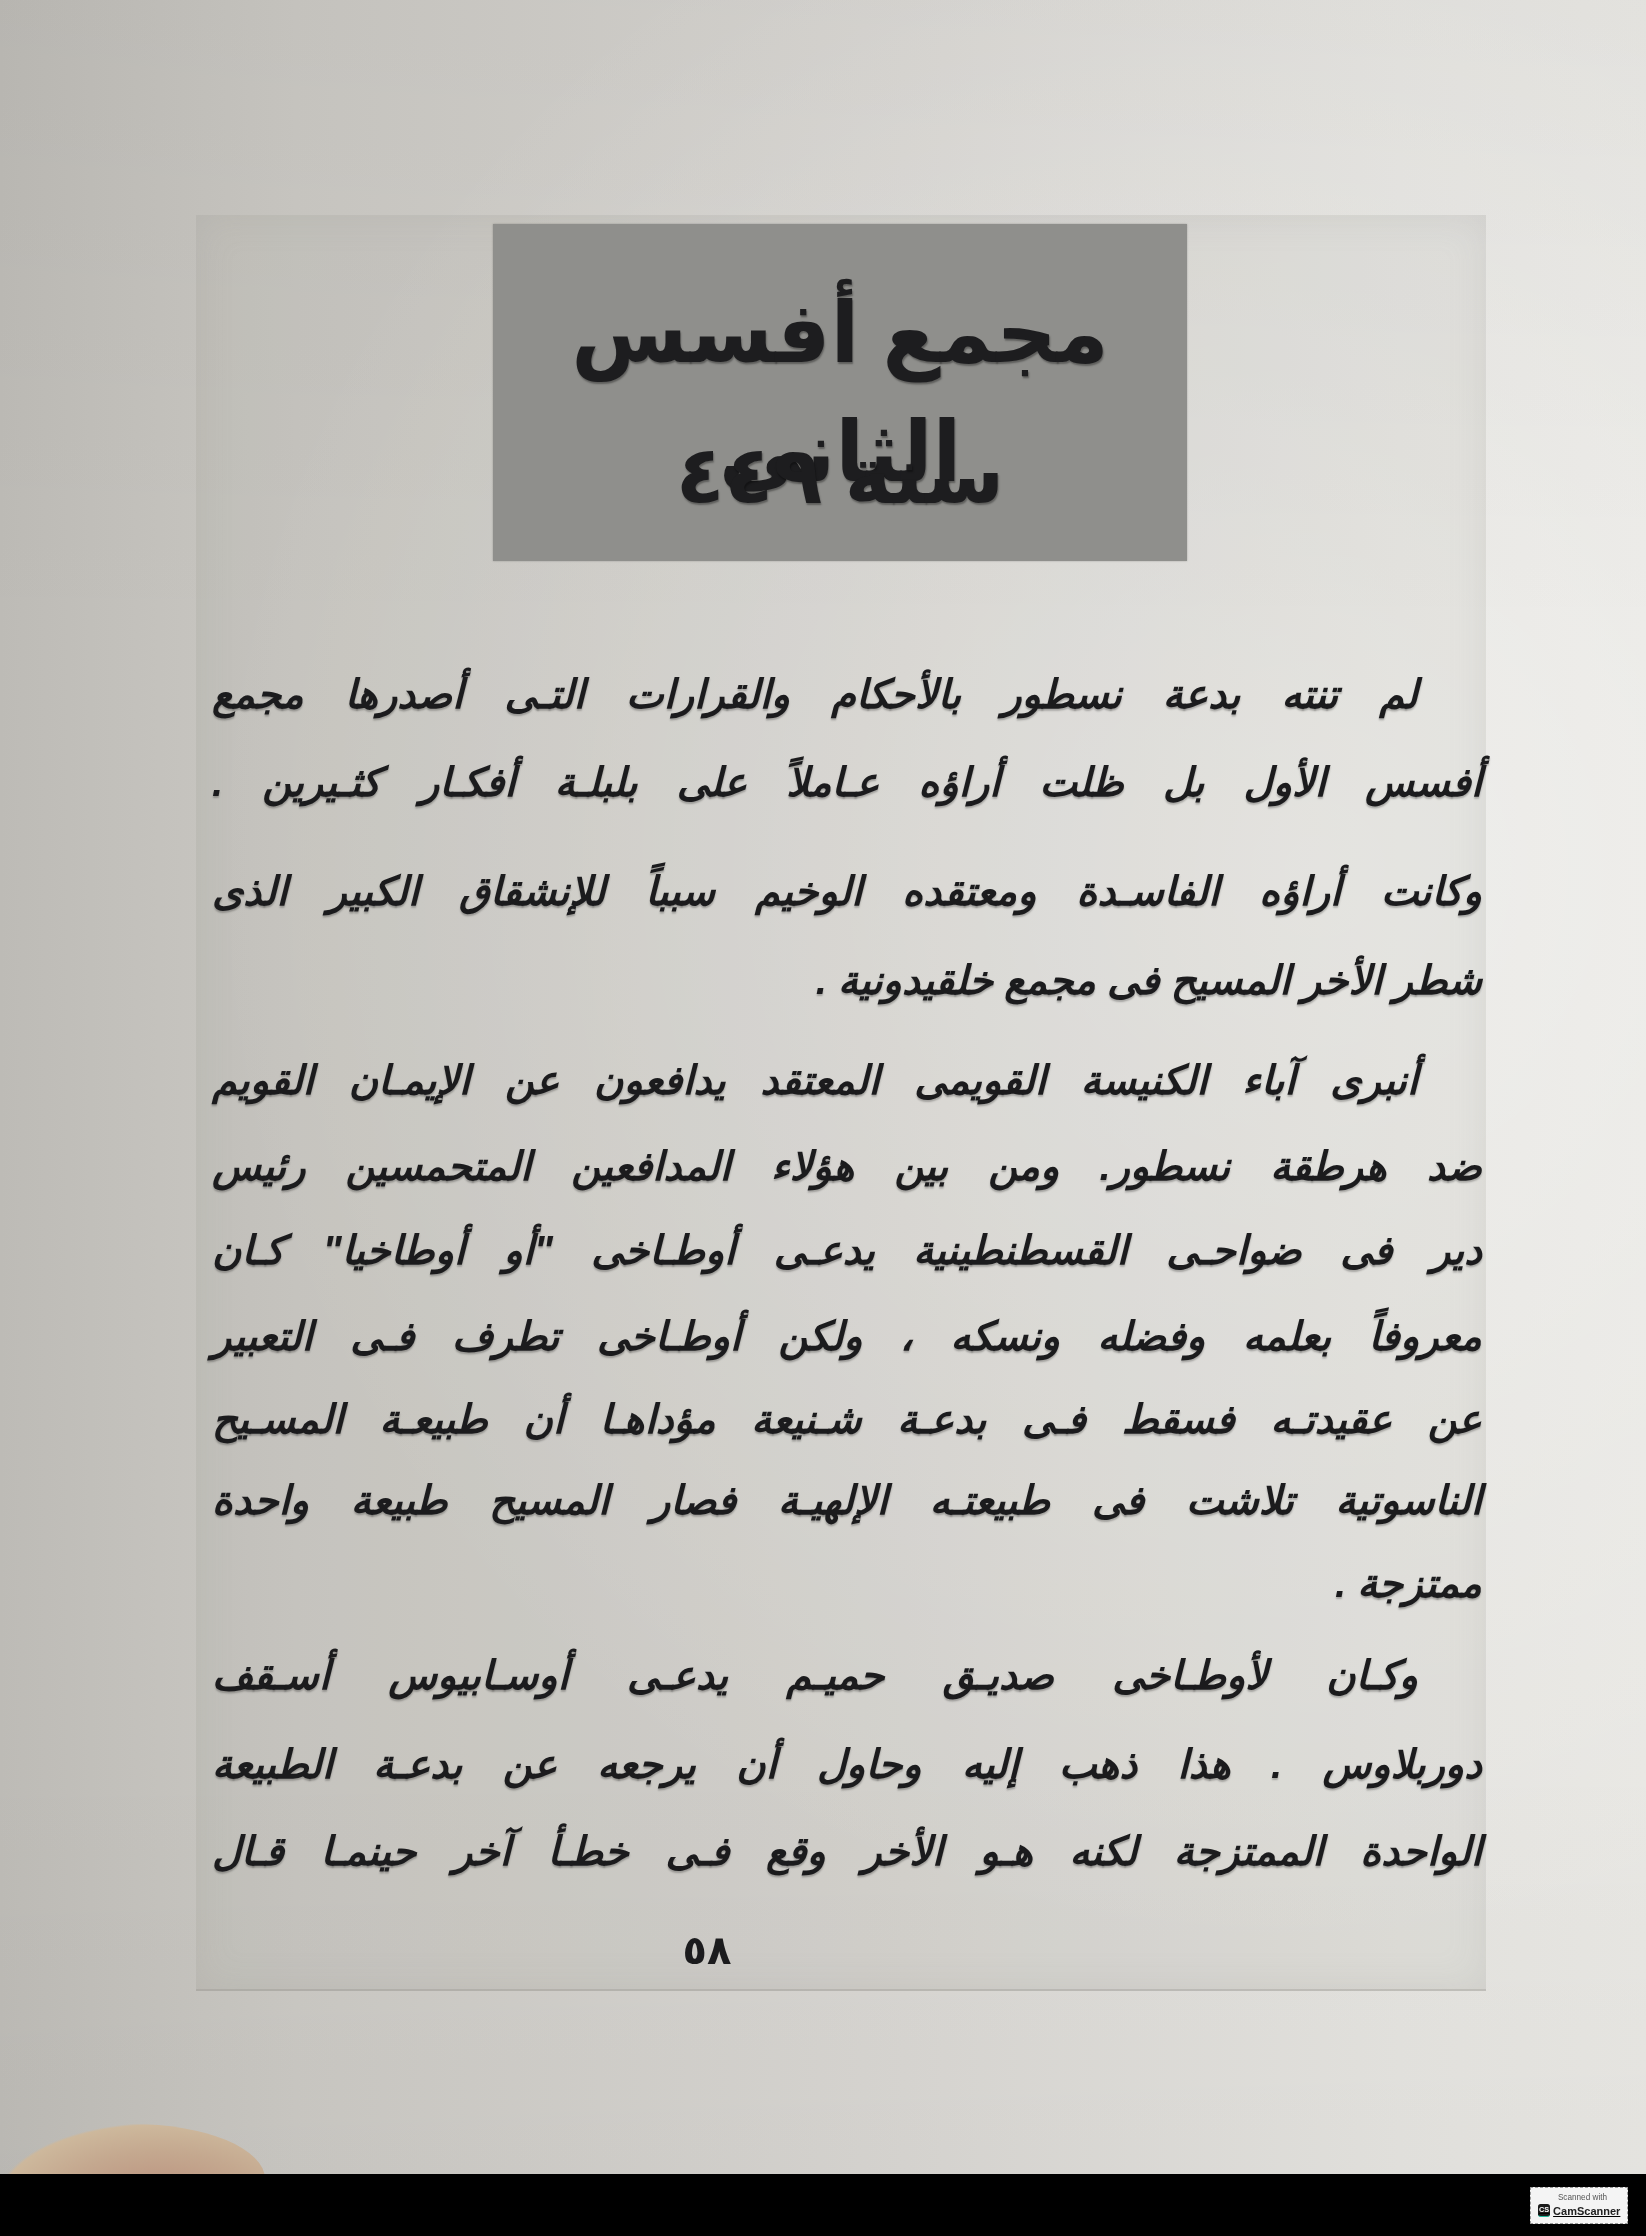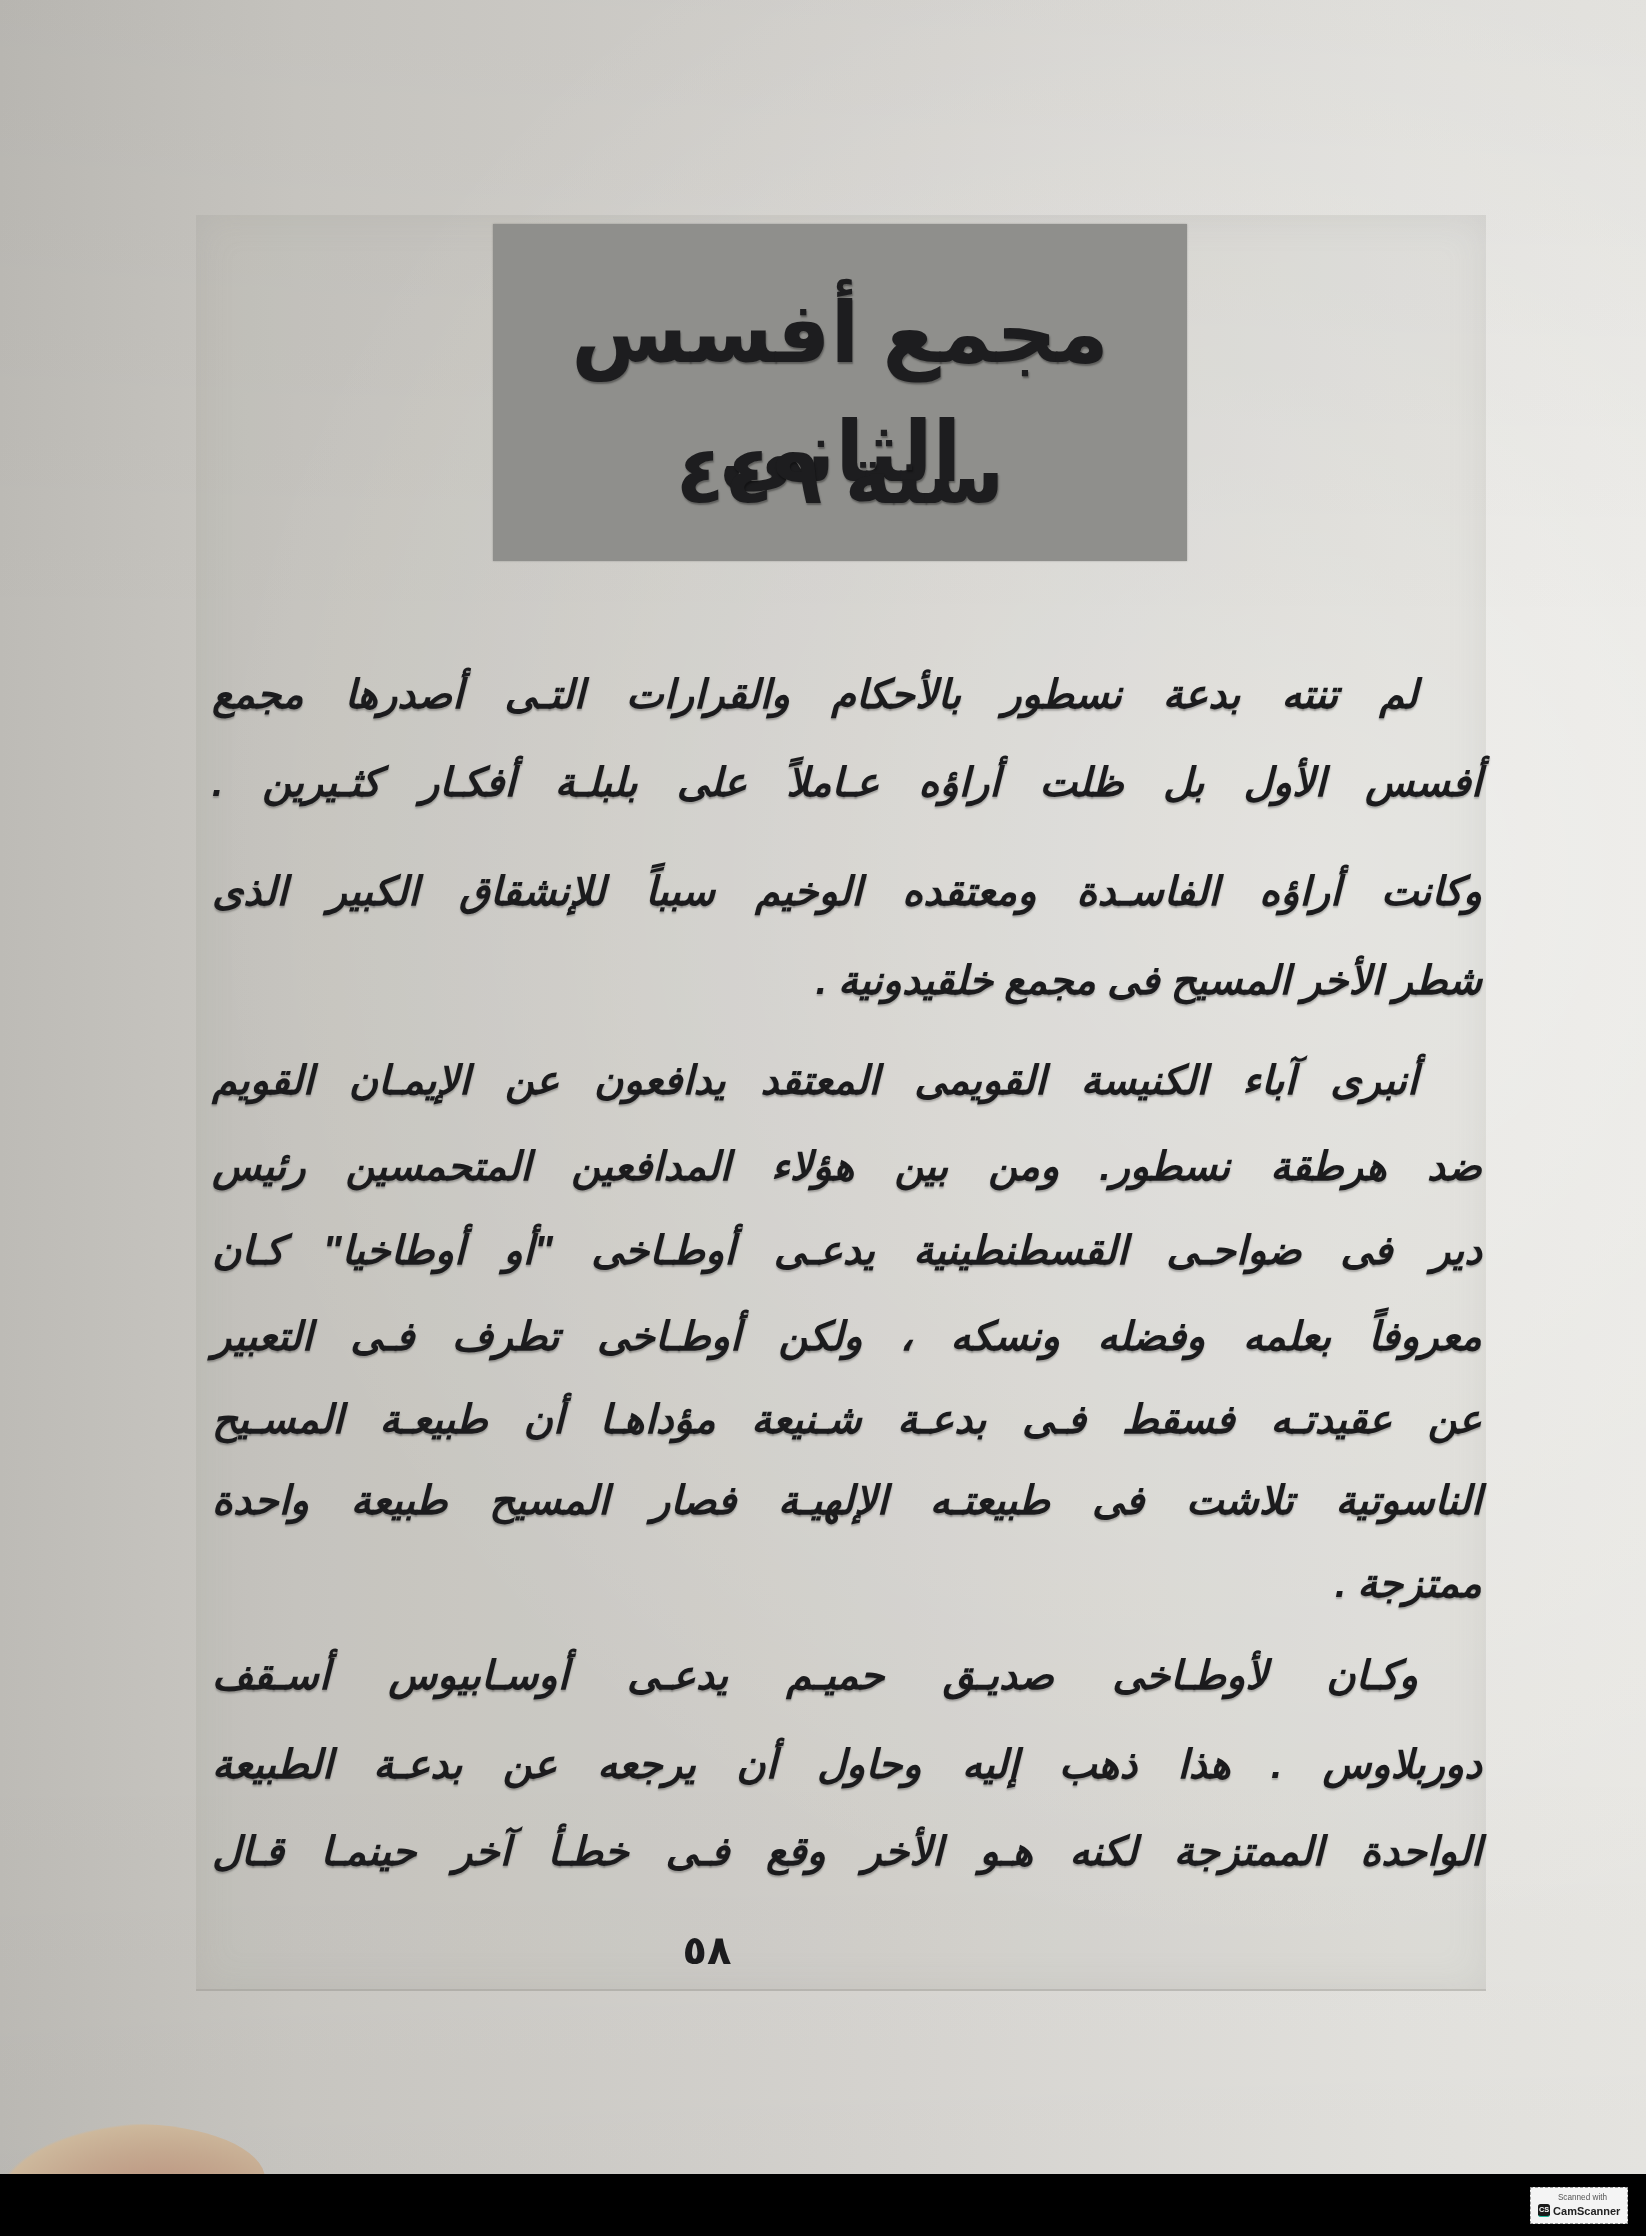--- a/index.html
+++ b/index.html
@@ -52,21 +52,21 @@
   }
   .black-band {
     position: absolute; left: 0; top: 2174px; width: 1647px; height: 63px; background: #000;
   }
   .cs-badge {
     position: absolute; left: 1530px; top: 2187px; width: 98px; height: 37px;
     background: #f4f4f4; border: 0.9px dashed #9a9a9a; box-sizing: border-box;
     font-family: "Liberation Sans", sans-serif; text-align: center;
   }
   .cs-scanned { font-size: 8.2px; color: #555; line-height: 11px; margin-top: 3.7px; padding-left: 7px; }
-  .cs-row { display: flex; align-items: center; justify-content: center; gap: 2.7px; margin-top: 1.8px; }
+  .cs-row { display: flex; align-items: center; justify-content: center; gap: 2.7px; margin-top: 1.8px; text-decoration: underline; }
   .cs-logo {
     width: 12.8px; height: 12.8px; border-radius: 2.7px; background: #1a1a1a; color: #fff;
     font-size: 7.3px; font-weight: bold; line-height: 12.8px; text-align: center;
     border-bottom: 1.8px solid #1fb89a; box-sizing: border-box;
   }
   .cs-name { font-size: 11px; color: #222; font-weight: bold; }
 </style>
 </head>
 <body>
 

